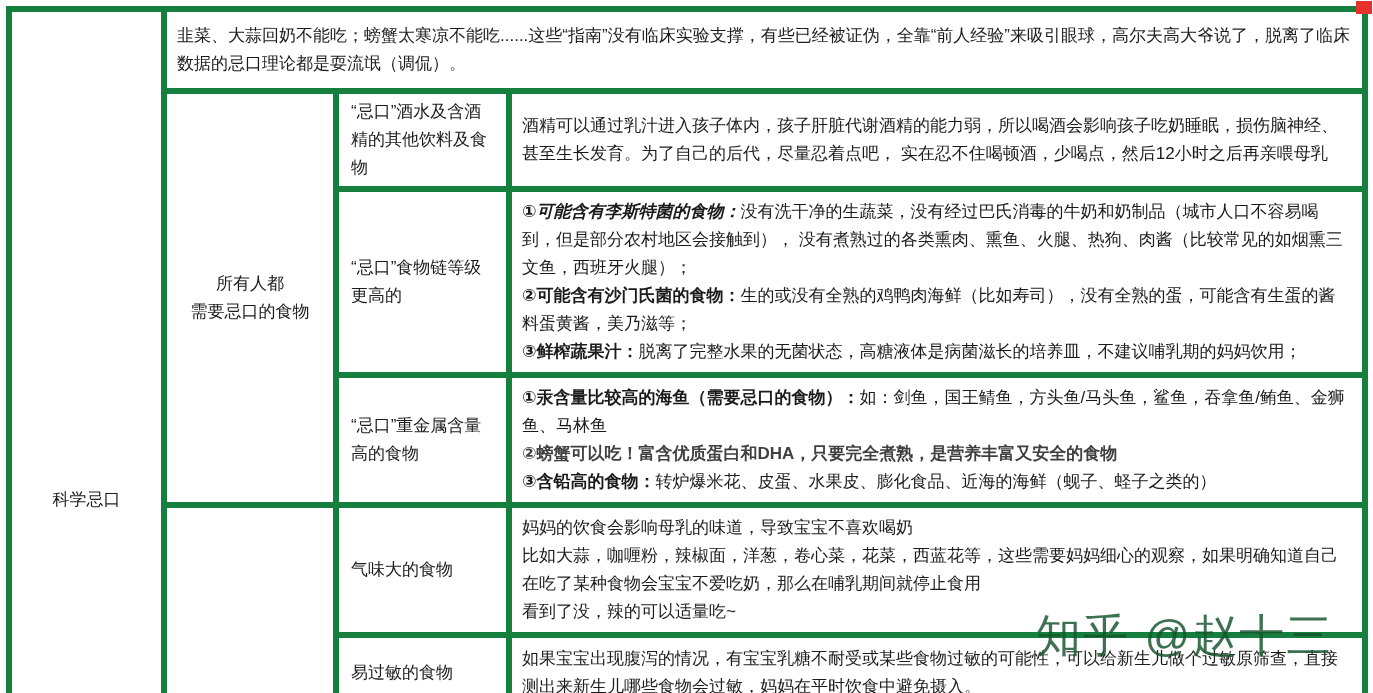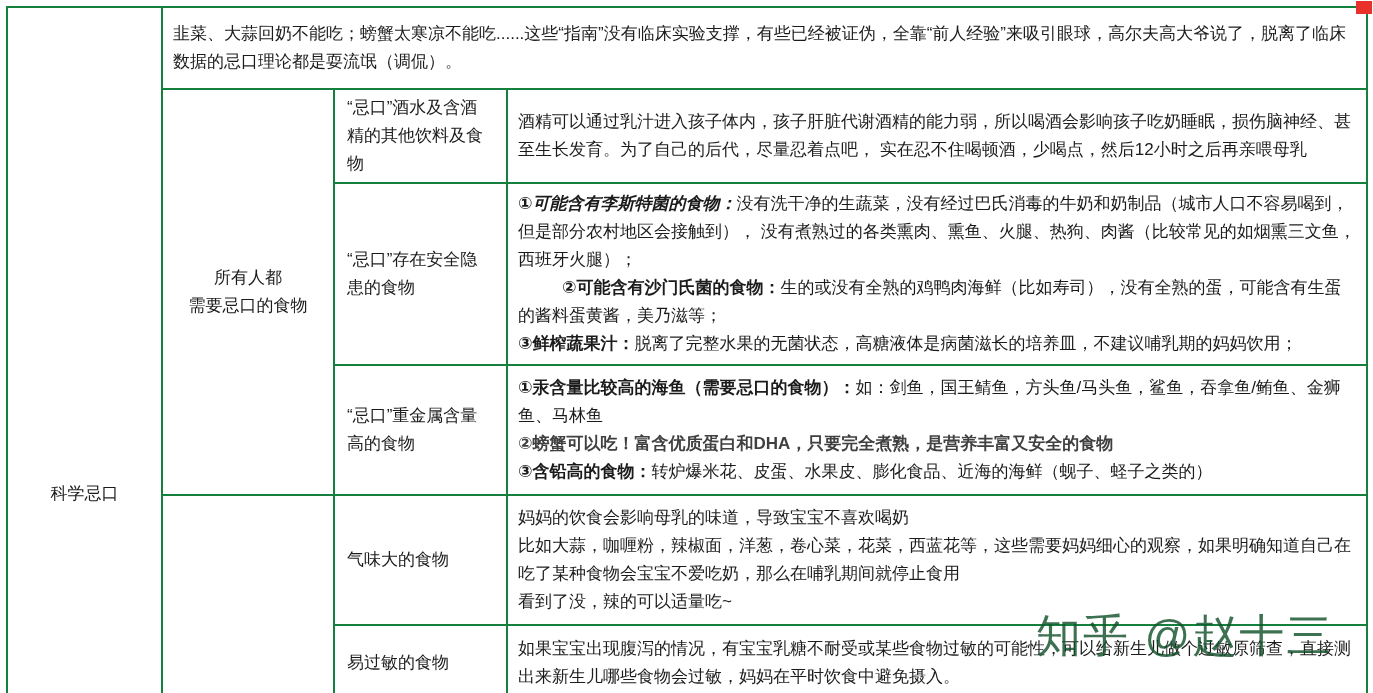--- a/index.html
+++ b/index.html
@@ -7,21 +7,21 @@
     width:1373px;height:693px;overflow:hidden;position:relative;
     background:#ffffff;
     font-family:"Liberation Sans","DejaVu Sans",sans-serif;
   }
   table.taboo{
     position:absolute;left:6px;top:6px;width:1362px;
     border-collapse:collapse;table-layout:fixed;background:#fff;
     border:2px solid #141414;
   }
   td{
-    border:2px solid #15803d;
+    border:6px solid #15803d;
     font-size:17px;line-height:28px;color:#1b1b1b;
     overflow:hidden;
   }
   tr.r1{height:82px}
   tr.r2{height:80px}
   tr.r3{height:180px}
   tr.r4{height:130px}
   tr.r5{height:130px}
   tr.r6{height:76px}
   tr.r7{height:280px}
@@ -61,24 +61,24 @@
     <td class="intro" colspan="3">韭菜、大蒜回奶不能吃；螃蟹太寒凉不能吃......这些“指南”没有临床实验支撑，有些已经被证伪，全靠“前人经验”来吸引眼球，高尔夫高大爷说了，脱离了临床数据的忌口理论都是耍流氓（调侃）。</td>
   </tr>
   <tr class="r2">
     <td class="group" rowspan="3">所有人都<br>需要忌口的食物</td>
     <td class="sub">“忌口”酒水及含酒精的其他饮料及食物</td>
     <td class="content">
           <div class="para"><span>酒精可以通过乳汁进入孩子体内，孩子肝脏代谢酒精的能力弱，所以喝酒会影响孩子吃奶睡眠，损伤脑神经、甚至生长发育。为了自己的后代，尽量忍着点吧， 实在忍不住喝顿酒，少喝点，然后12小时之后再亲喂母乳</span></div>
         </td>
   </tr>
   <tr class="r3">
-    <td class="sub">“忌口”存在安全隐患的食物</td>
+    <td class="sub">“忌口”食物链等级更高的</td>
     <td class="content">
           <div class="para"><span style="font-weight: 700; font-style: italic;">①可能含有李斯特菌的食物：</span><span>没有洗干净的生蔬菜，没有经过巴氏消毒的牛奶和奶制品（城市人口不容易喝到，但是部分农村地区会接触到）， 没有煮熟过的各类熏肉、熏鱼、火腿、热狗、肉酱（比较常见的如烟熏三文鱼，西班牙火腿）；</span></div>
-          <div class="para"><span style="font-weight: 700; margin-left: 44px;">②可能含有沙门氏菌的食物：</span><span>生的或没有全熟的鸡鸭肉海鲜（比如寿司），没有全熟的蛋，可能含有生蛋的酱料蛋黄酱，美乃滋等；</span></div>
+          <div class="para"><span style="font-weight: 700;">②可能含有沙门氏菌的食物：</span><span>生的或没有全熟的鸡鸭肉海鲜（比如寿司），没有全熟的蛋，可能含有生蛋的酱料蛋黄酱，美乃滋等；</span></div>
           <div class="para"><span style="font-weight: 700; margin-top: 16px;">③鲜榨蔬果汁：</span><span>脱离了完整水果的无菌状态，高糖液体是病菌滋长的培养皿，不建议哺乳期的妈妈饮用；</span></div>
         </td>
   </tr>
   <tr class="r4">
     <td class="sub">“忌口”重金属含量高的食物</td>
     <td class="content">
           <div class="para"><span style="font-weight: 700;">①汞含量比较高的海鱼（需要忌口的食物）：</span><span>如：剑鱼，国王鲭鱼，方头鱼/马头鱼，鲨鱼，吞拿鱼/鲔鱼、金狮鱼、马林鱼</span></div>
           <div class="para"><span style="font-weight: 700; color: #404040;">②螃蟹可以吃！富含优质蛋白和DHA，只要完全煮熟，是营养丰富又安全的食物</span></div>
           <div class="para"><span style="font-weight: 700;">③含铅高的食物：</span><span>转炉爆米花、皮蛋、水果皮、膨化食品、近海的海鲜（蚬子、蛏子之类的）</span></div>
         </td>

